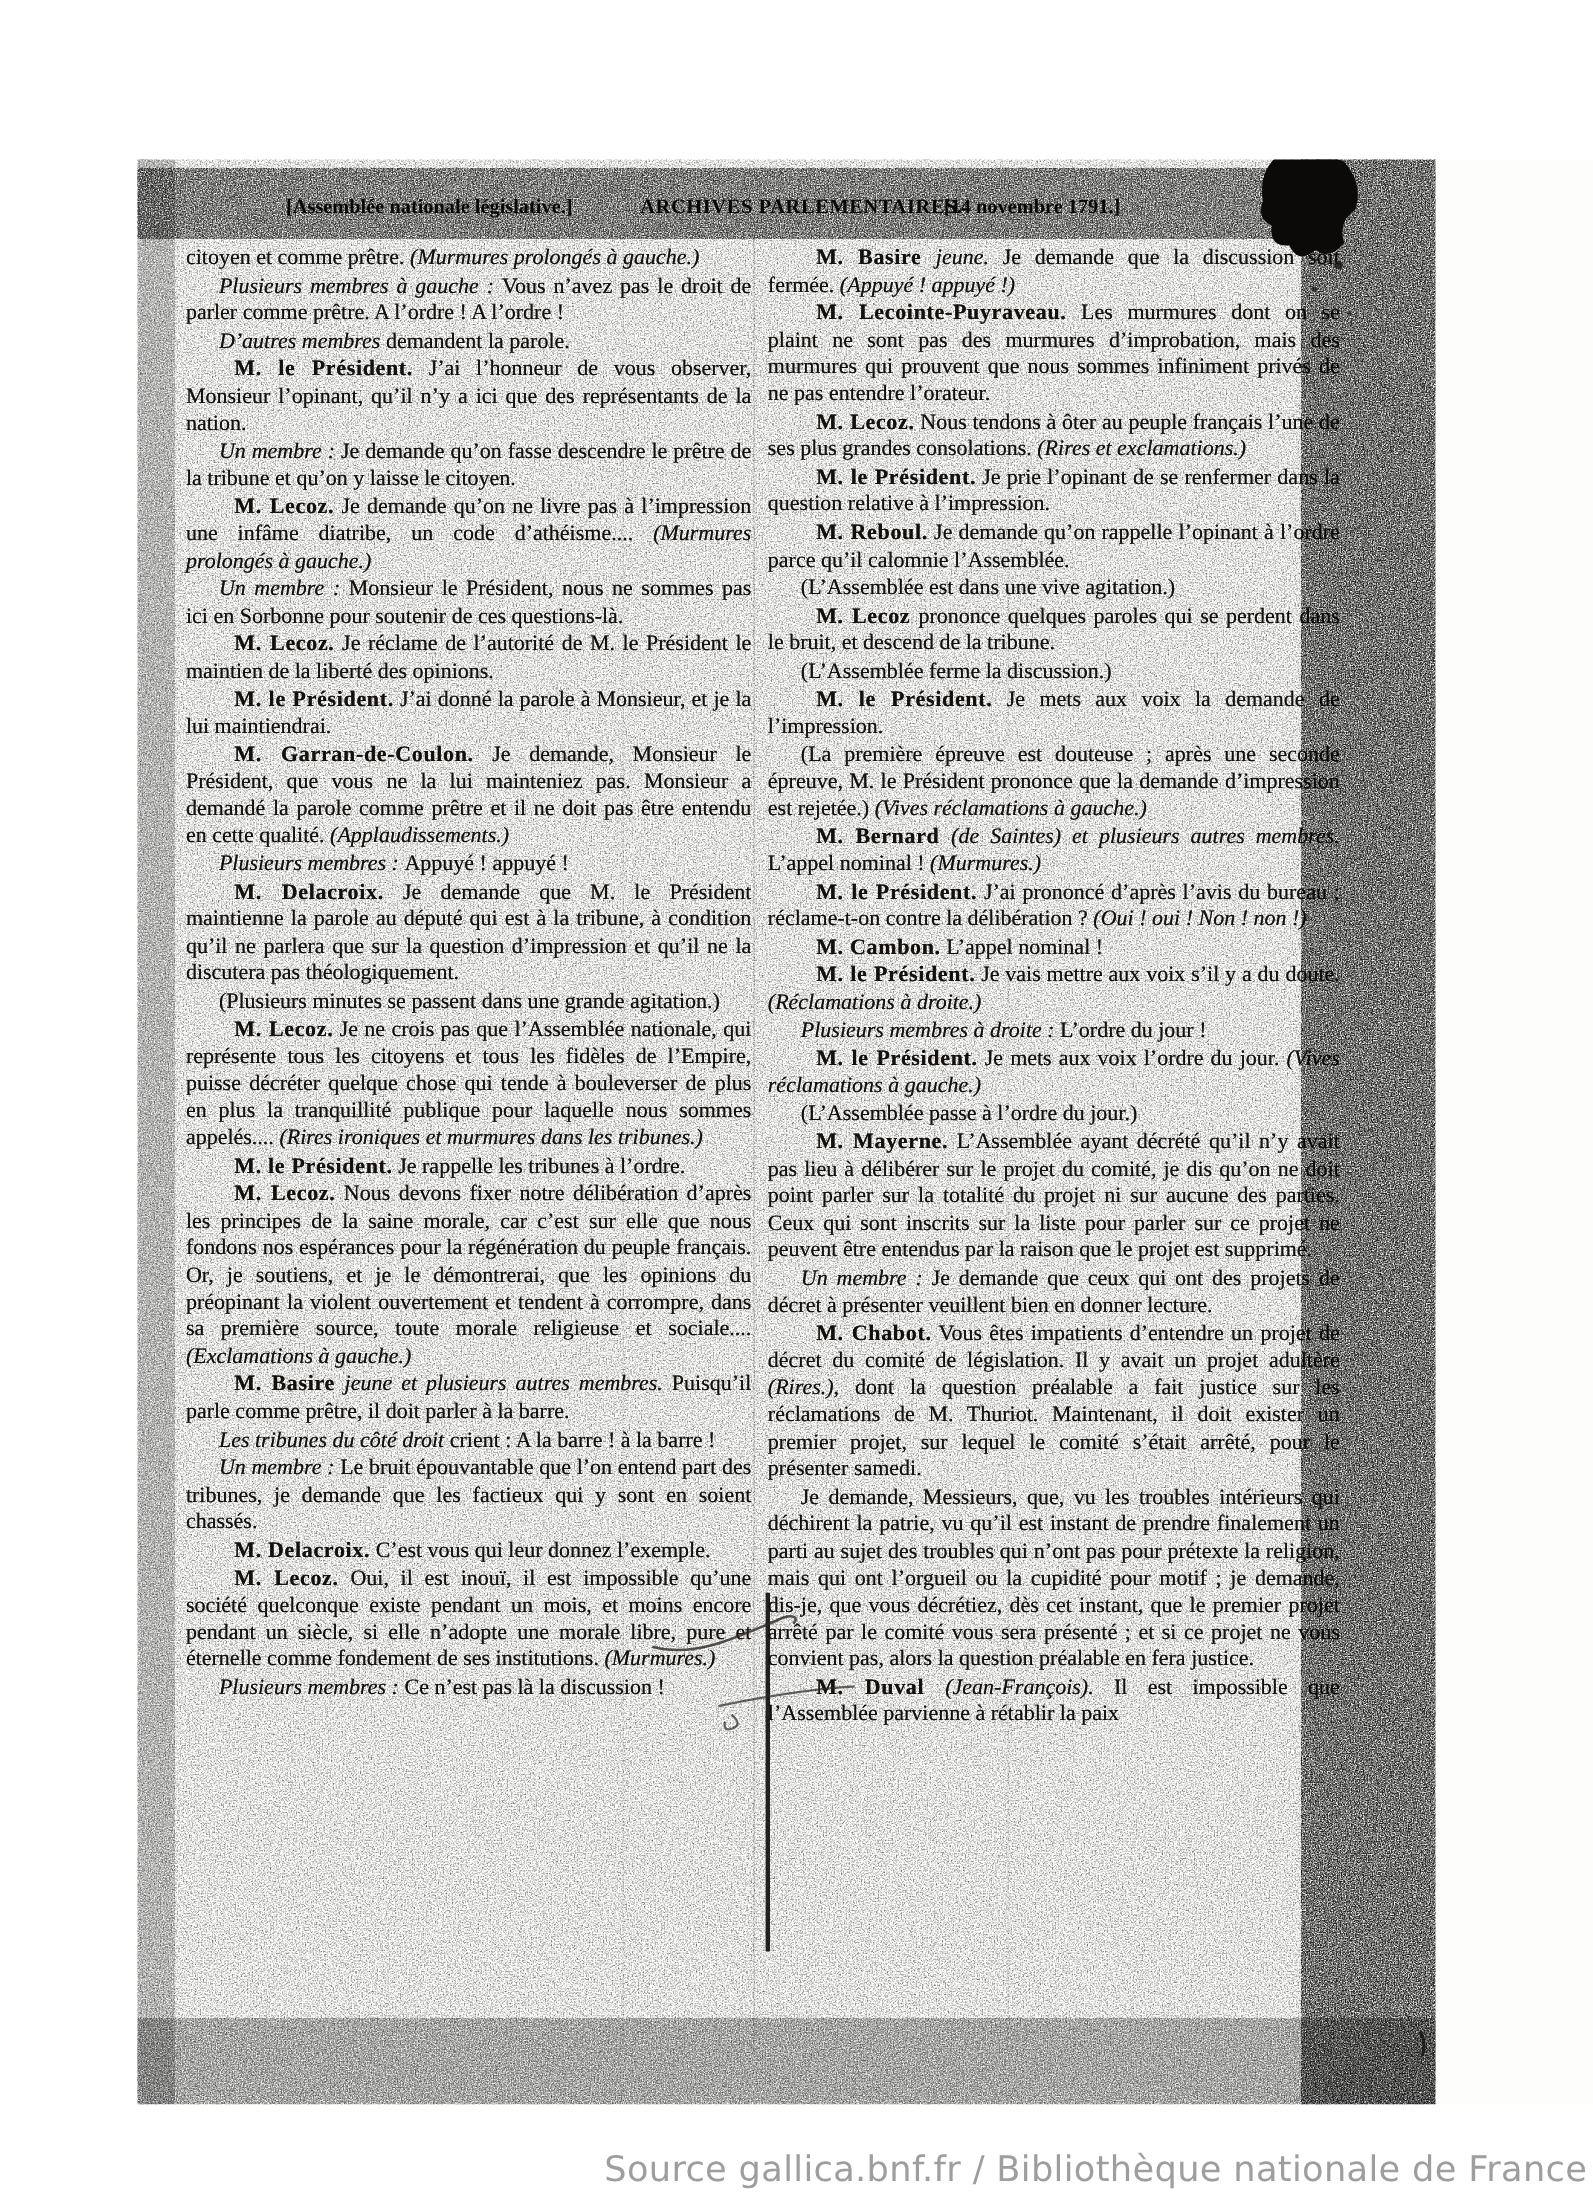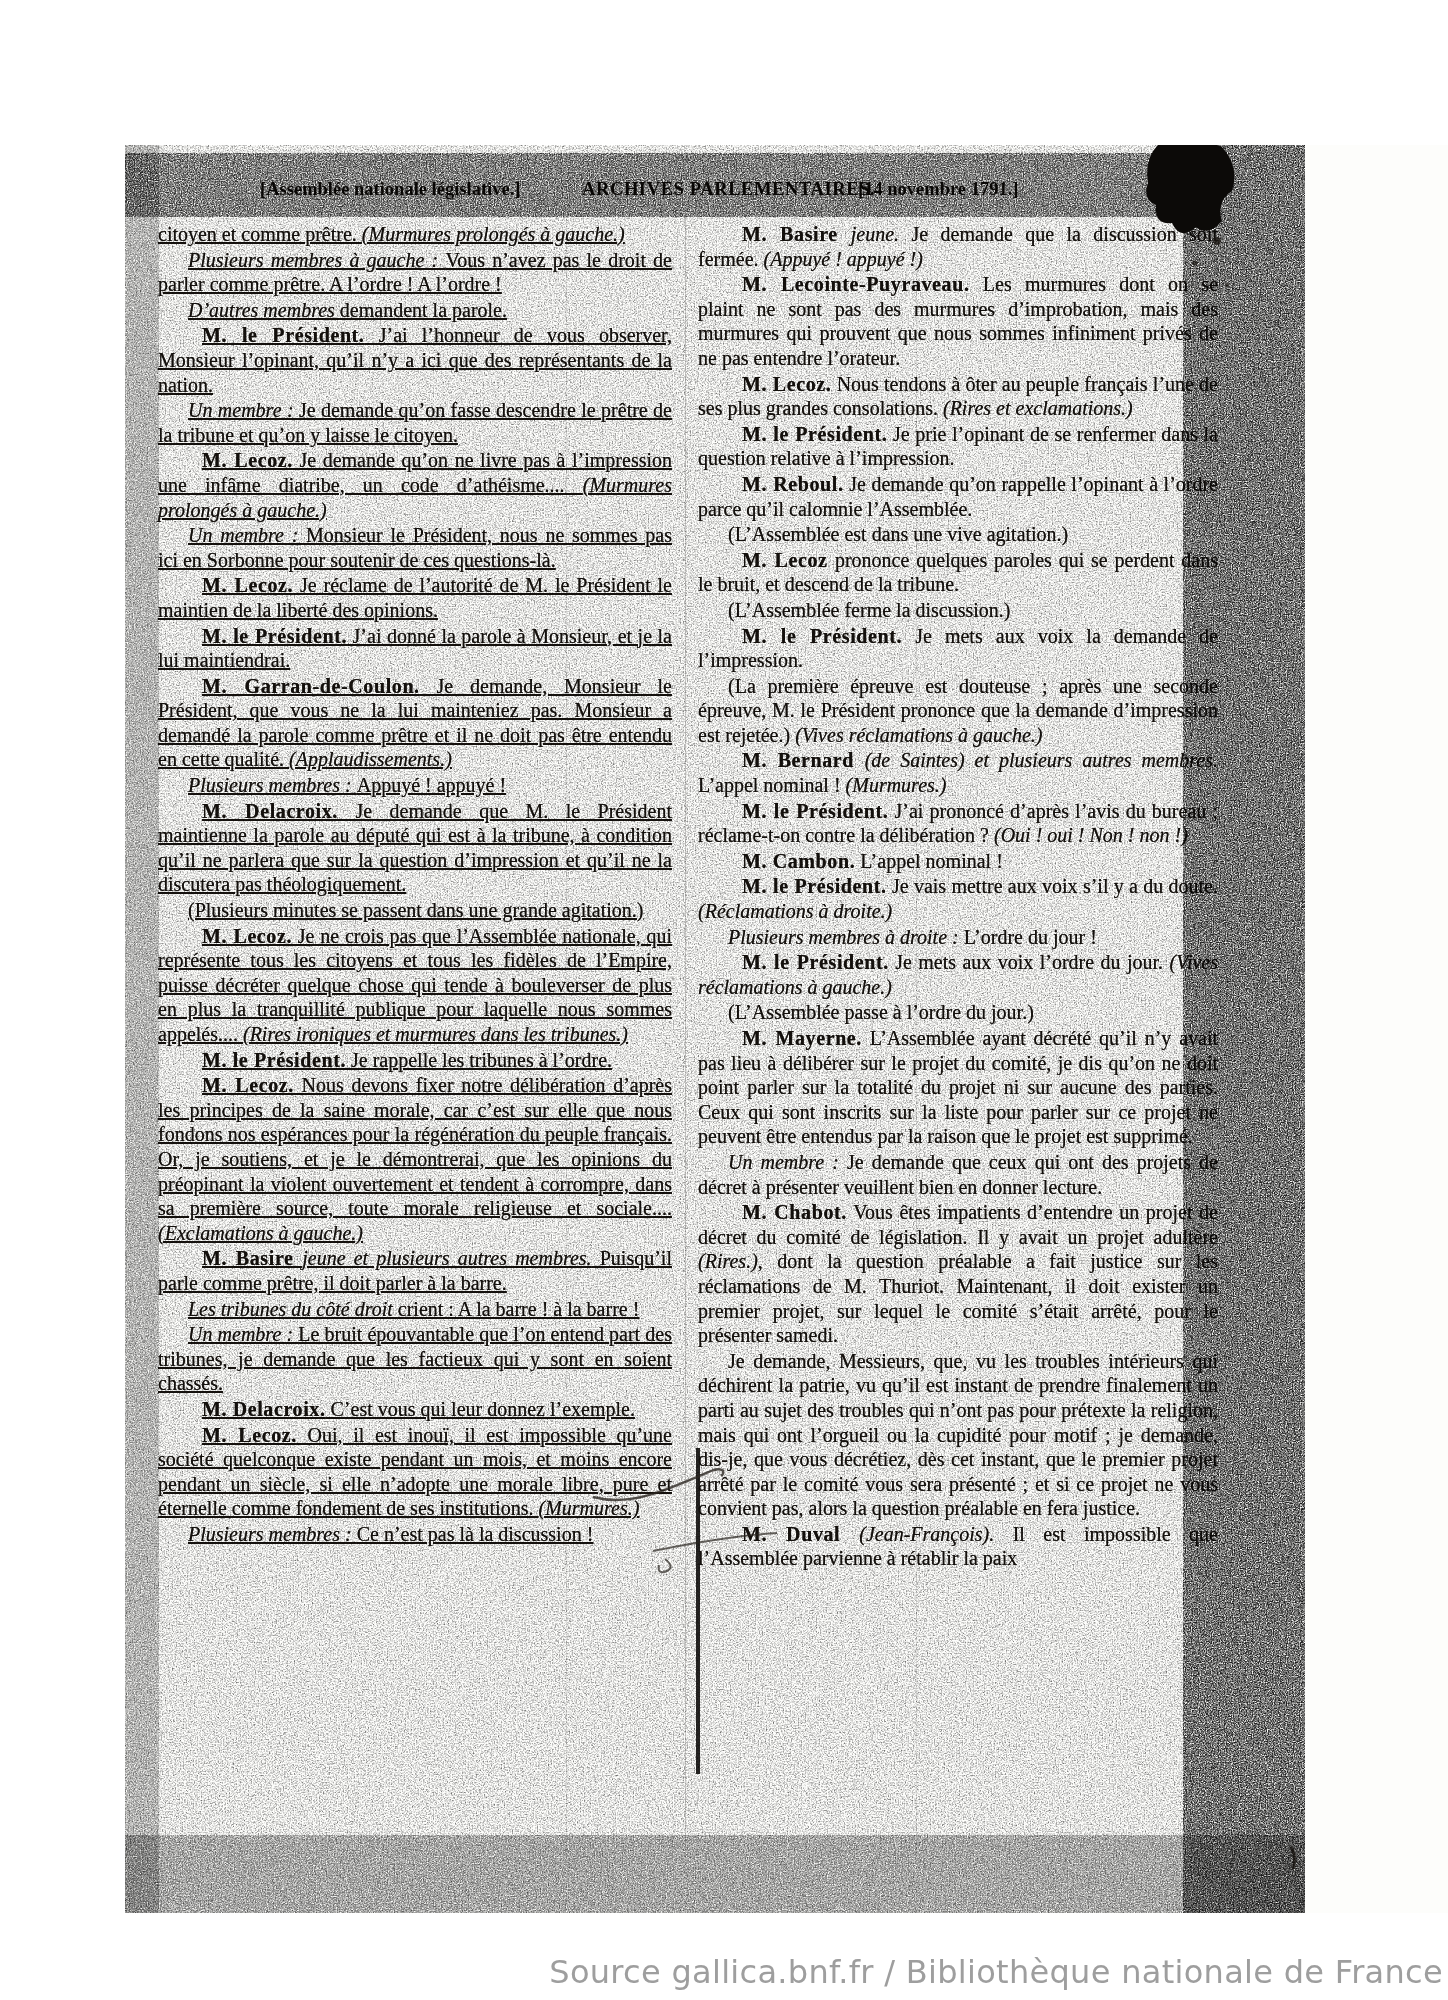--- a/index.html
+++ b/index.html
@@ -27,21 +27,21 @@
   .hdr-center{left:428px;letter-spacing:0.6px;padding-left:29px;}
   .hdr-right{left:733px;}
   .hdr-page{left:1024px;font-size:21px;letter-spacing:1px;}
   
   .col{
     position:absolute;top:77px;
     font-size:20px;line-height:24.6px;
     text-align:justify;
     text-shadow:0 0 0.6px rgba(23,19,15,0.75);
   }
-  .col-left{left:33px;width:514px;text-decoration:underline;}
+  .col-left{left:44px;width:514px;}
   .col-right{left:573px;width:520px;}
   .para{margin:0;text-indent:30px;}
   .para.no-indent{text-indent:0;}
   .para + .para{margin-top:1px;}
   .seg-b{font-weight:bold;letter-spacing:0.6px;margin-left:14px;}
   .seg-i{font-style:italic;}
   
   .col-divider{
     position:absolute;left:560px;top:70px;width:1px;height:1650px;
     background:rgba(40,36,30,0.22);

